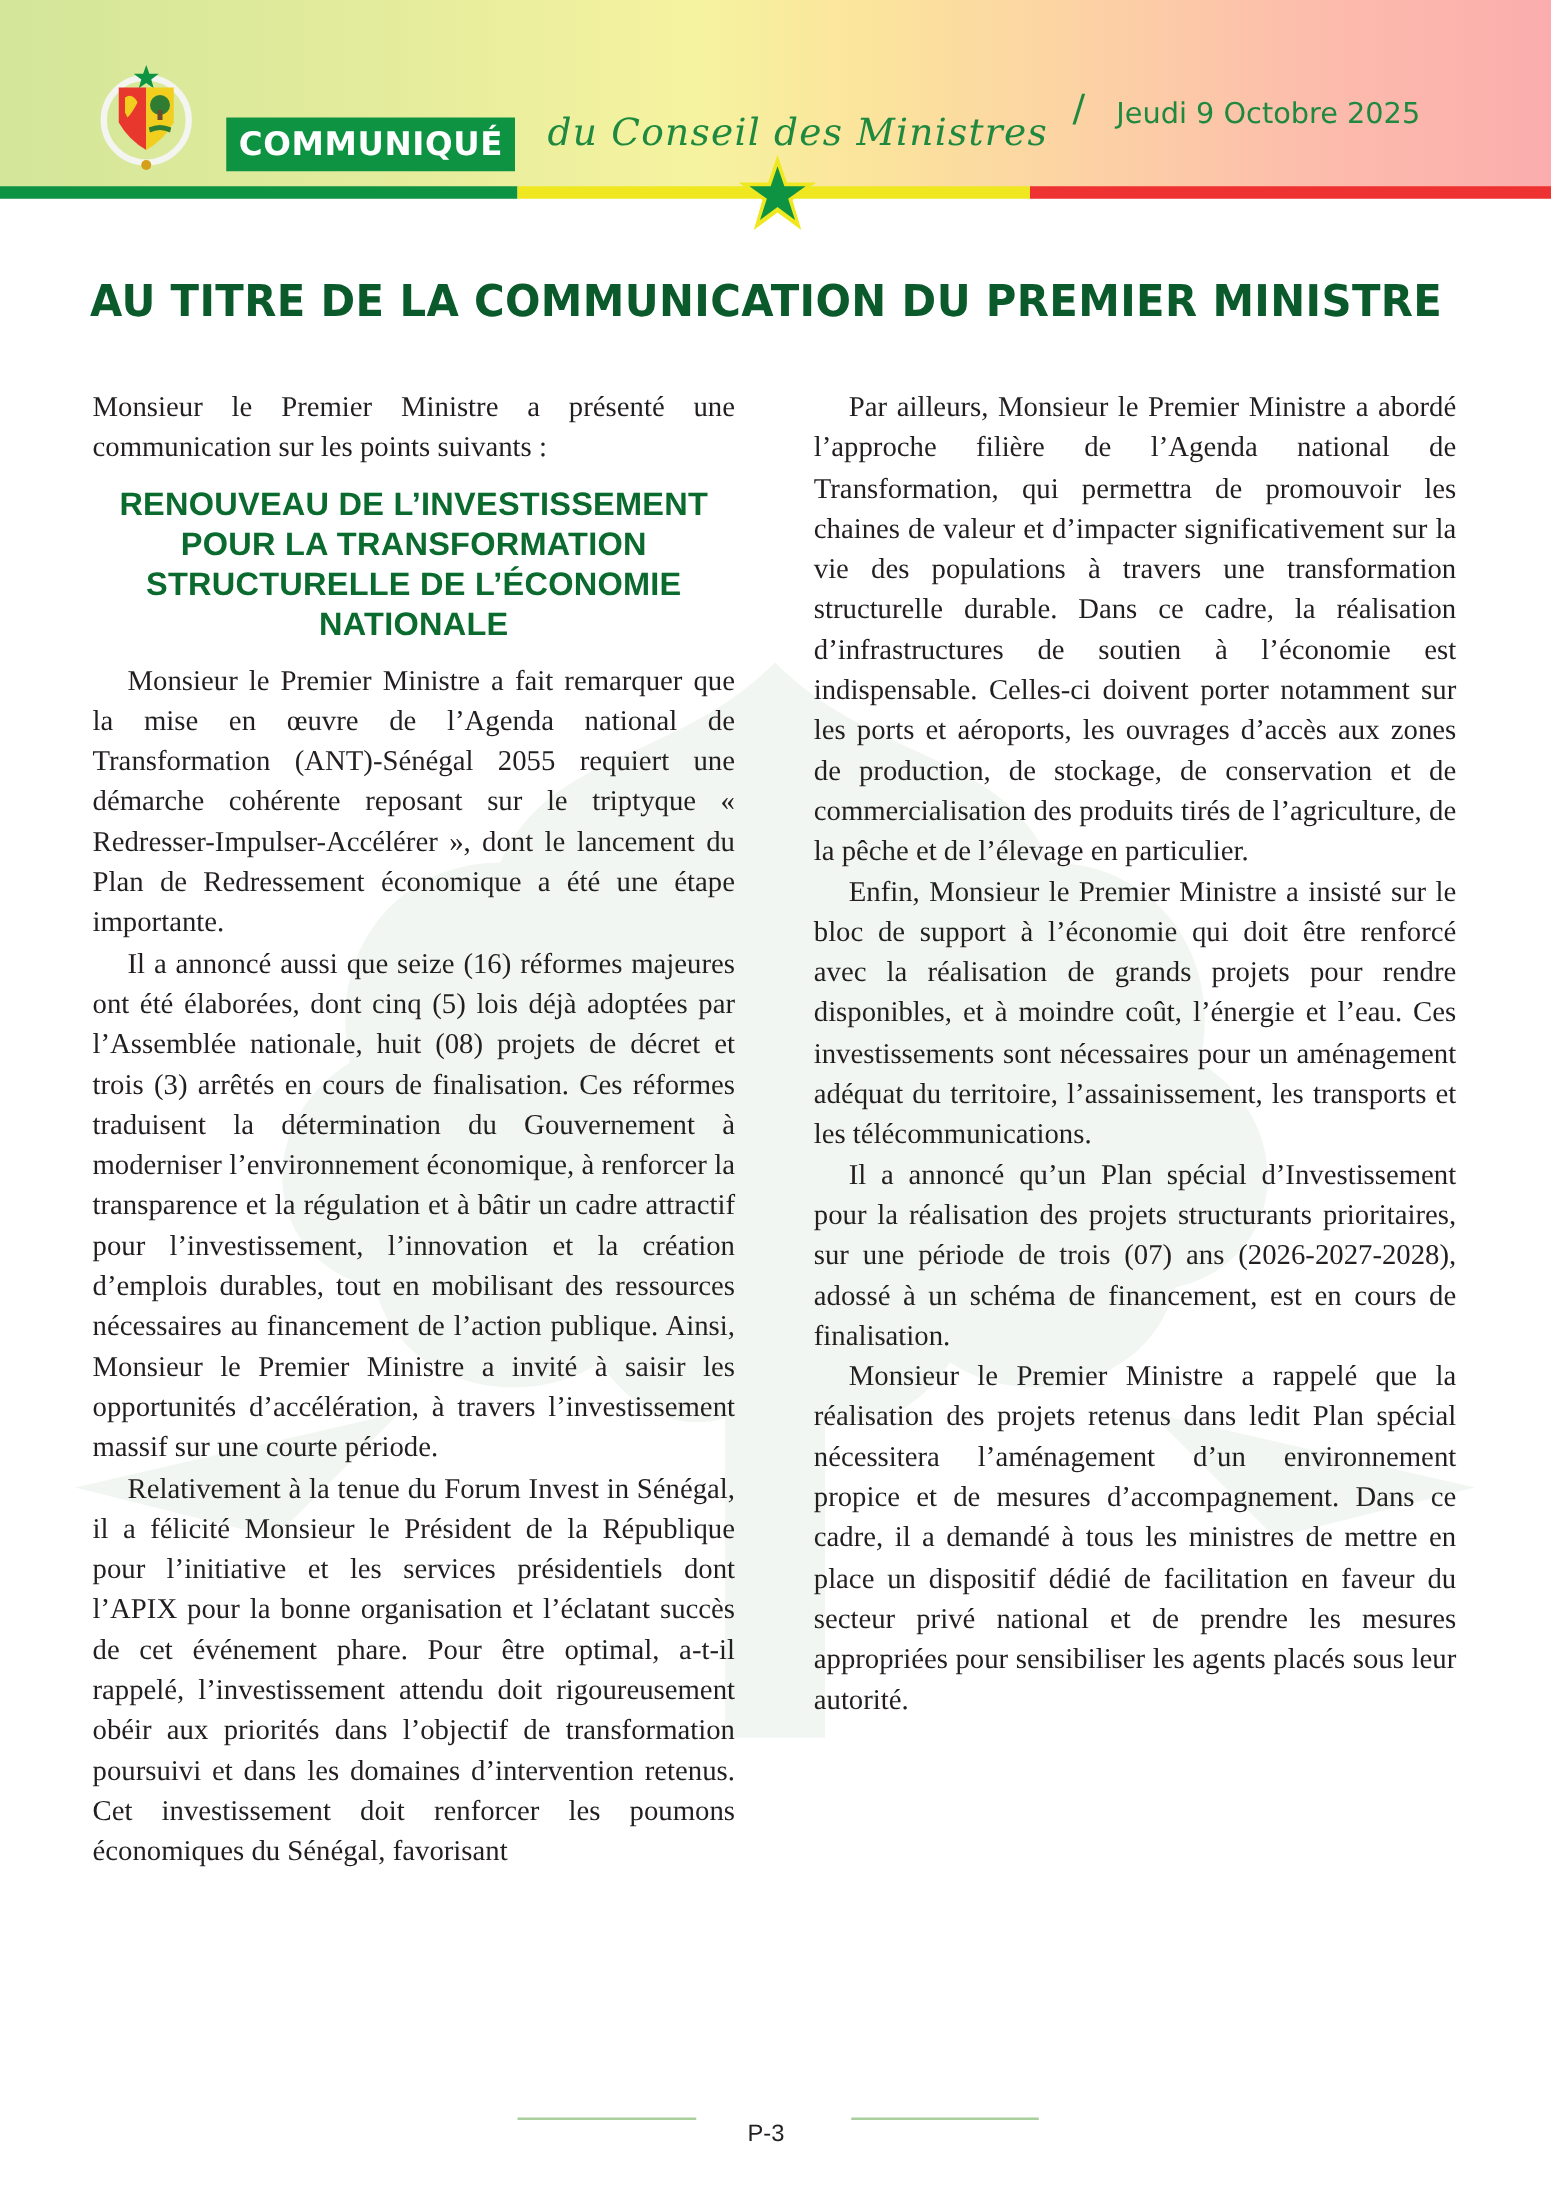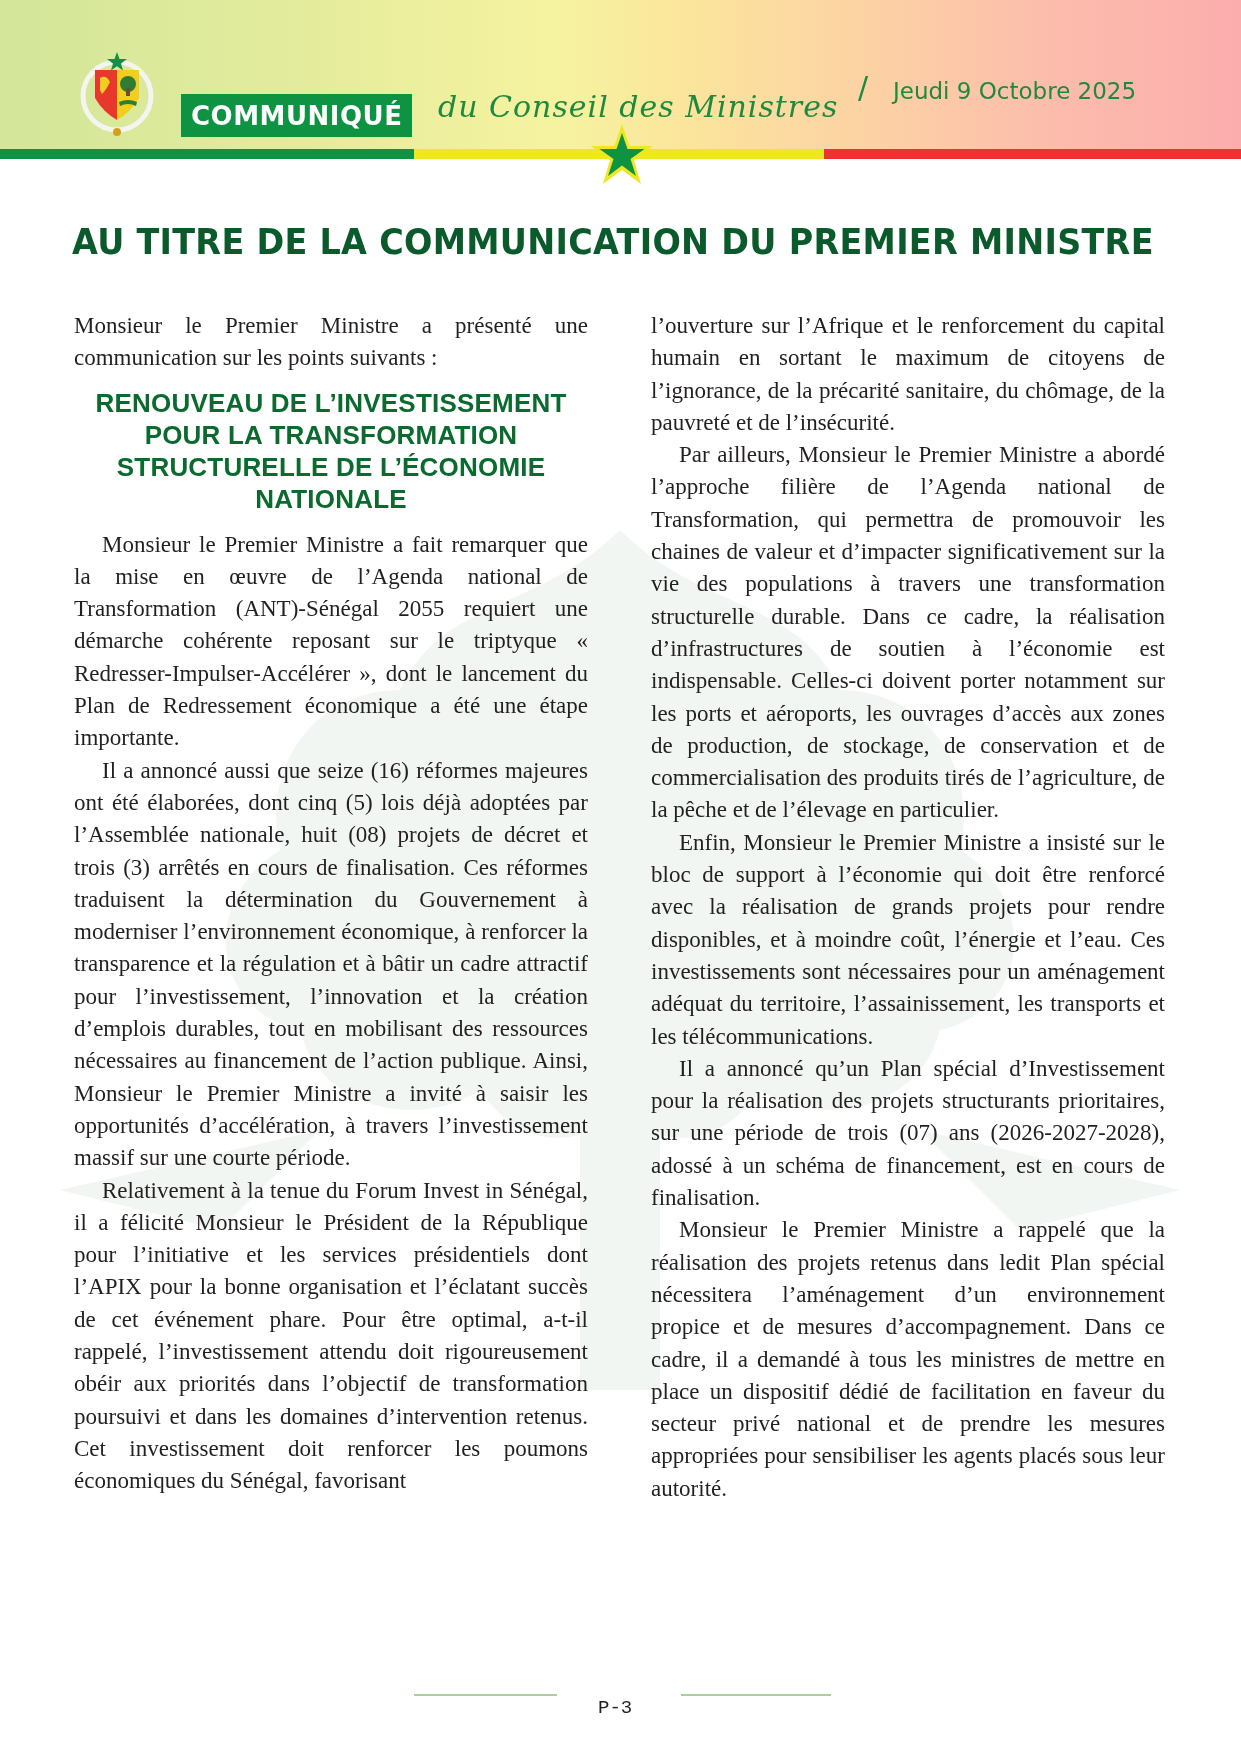--- a/index.html
+++ b/index.html
@@ -54,21 +54,21 @@
   .section-title {
     font-family: Liberation Sans, sans-serif; font-weight: bold; color: #0b6b2f;
     font-size: 26px; line-height: 32px; text-align: center; text-transform: uppercase;
     margin: 12px 0 14px 0; letter-spacing: 0.2px;
   }
   
   .footer-line { position: absolute; top: 1694px; height: 2px; background: #a9cf9d; }
   .footer-line-left { left: 414px; width: 143px; }
   .footer-line-right { left: 681px; width: 150px; }
   .page-num {
-    position: absolute; left: 598px; top: 1697px; font-family: Liberation Mono, monospace;
+    position: absolute; left: 598px; top: 1697px; font-family: Liberation Sans, sans-serif;
     font-size: 19px; color: #231f20;
   }
 </style>
 </head>
 <body>
 
 <div class="header">
   <svg class="emblem" viewBox="0 0 78 88">
     <ellipse cx="39" cy="46" rx="34" ry="34" fill="none" stroke="#f4f4f0" stroke-width="5"></ellipse>
     <polygon points="39,2 41.5,9 49,9 43,13.5 45,20.5 39,16.3 33,20.5 35,13.5 29,9 36.5,9" fill="#0e9343"></polygon>
@@ -106,21 +106,20 @@
 
 <div class="col col-left">
   <p class="noindent">Monsieur le Premier Ministre a présenté une communication sur les points suivants :</p>
   <div class="section-title">RENOUVEAU DE L’INVESTISSEMENT POUR LA TRANSFORMATION STRUCTURELLE DE L’ÉCONOMIE NATIONALE</div>
   <p>Monsieur le Premier Ministre a fait remarquer que la mise en œuvre de l’Agenda national de Transformation (ANT)-Sénégal 2055 requiert une démarche cohérente reposant sur le triptyque « Redresser-Impulser-Accélérer », dont le lancement du Plan de Redressement économique a été une étape importante.</p>
   <p>Il a annoncé aussi que seize (16) réformes majeures ont été élaborées, dont cinq (5) lois déjà adoptées par l’Assemblée nationale, huit (08) projets de décret et trois (3) arrêtés en cours de finalisation. Ces réformes traduisent la détermination du Gouvernement à moderniser l’environnement économique, à renforcer la transparence et la régulation et à bâtir un cadre attractif pour l’investissement, l’innovation et la création d’emplois durables, tout en mobilisant des ressources nécessaires au financement de l’action publique. Ainsi, Monsieur le Premier Ministre a invité à saisir les opportunités d’accélération, à travers l’investissement massif sur une courte période.</p>
   <p>Relativement à la tenue du Forum Invest in Sénégal, il a félicité Monsieur le Président de la République pour l’initiative et les services présidentiels dont l’APIX pour la bonne organisation et l’éclatant succès de cet événement phare. Pour être optimal, a-t-il rappelé, l’investissement attendu doit rigoureusement obéir aux priorités dans l’objectif de transformation poursuivi et dans les domaines d’intervention retenus. Cet investissement doit renforcer les poumons économiques du Sénégal, favorisant</p>
 </div>
 
 <div class="col col-right">
-  <p class="noindent">l’ouverture sur l’Afrique et le renforcement du capital humain en sortant le maximum de citoyens de l’ignorance, de la précarité sanitaire, du chômage, de la pauvreté et de l’insécurité.</p>
   <p>Par ailleurs, Monsieur le Premier Ministre a abordé l’approche filière de l’Agenda national de Transformation, qui permettra de promouvoir les chaines de valeur et d’impacter significativement sur la vie des populations à travers une transformation structurelle durable. Dans ce cadre, la réalisation d’infrastructures de soutien à l’économie est indispensable. Celles-ci doivent porter notamment sur les ports et aéroports, les ouvrages d’accès aux zones de production, de stockage, de conservation et de commercialisation des produits tirés de l’agriculture, de la pêche et de l’élevage en particulier.</p>
   <p>Enfin, Monsieur le Premier Ministre a insisté sur le bloc de support à l’économie qui doit être renforcé avec la réalisation de grands projets pour rendre disponibles, et à moindre coût, l’énergie et l’eau. Ces investissements sont nécessaires pour un aménagement adéquat du territoire, l’assainissement, les transports et les télécommunications.</p>
   <p>Il a annoncé qu’un Plan spécial d’Investissement pour la réalisation des projets structurants prioritaires, sur une période de trois (07) ans (2026-2027-2028), adossé à un schéma de financement, est en cours de finalisation.</p>
   <p>Monsieur le Premier Ministre a rappelé que la réalisation des projets retenus dans ledit Plan spécial nécessitera l’aménagement d’un environnement propice et de mesures d’accompagnement. Dans ce cadre, il a demandé à tous les ministres de mettre en place un dispositif dédié de facilitation en faveur du secteur privé national et de prendre les mesures appropriées pour sensibiliser les agents placés sous leur autorité.</p>
 </div>
 
 <div class="footer-line footer-line-left"></div>
 <div class="page-num">P-3</div>
 <div class="footer-line footer-line-right"></div>
 

